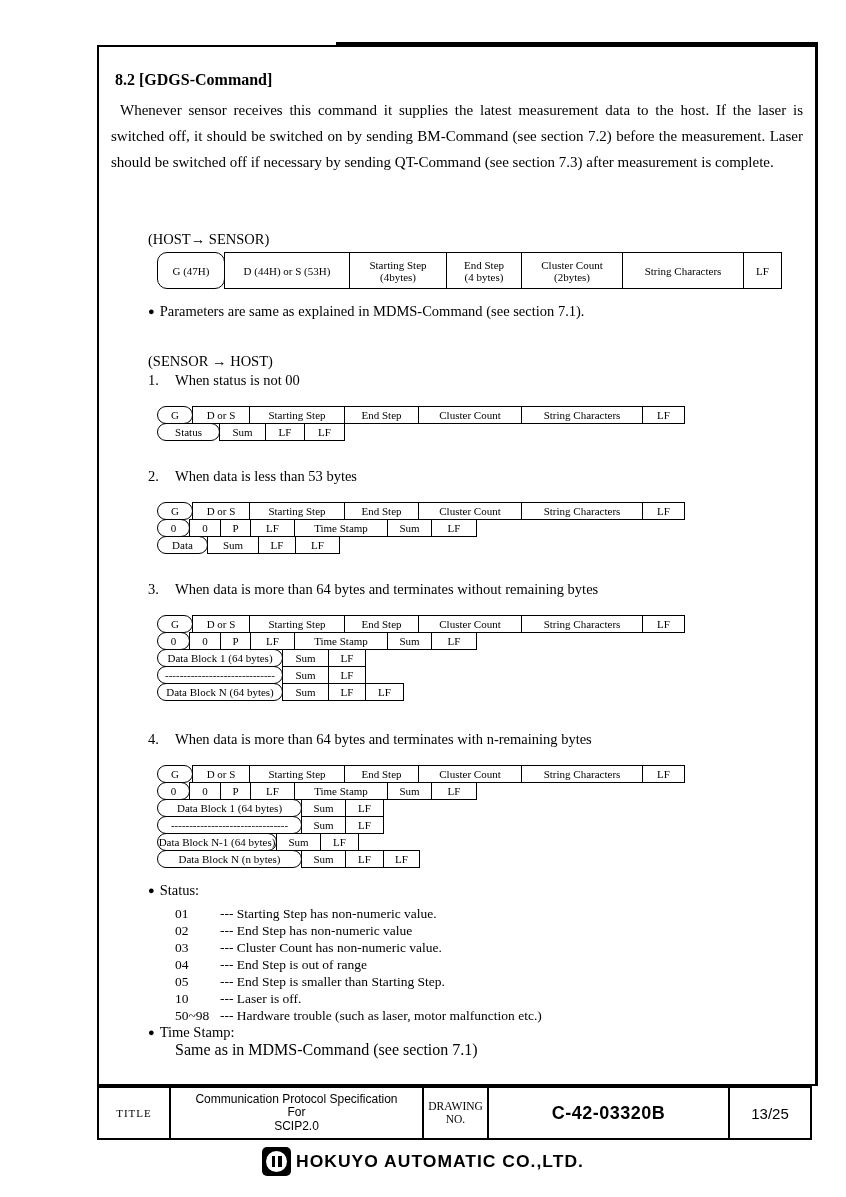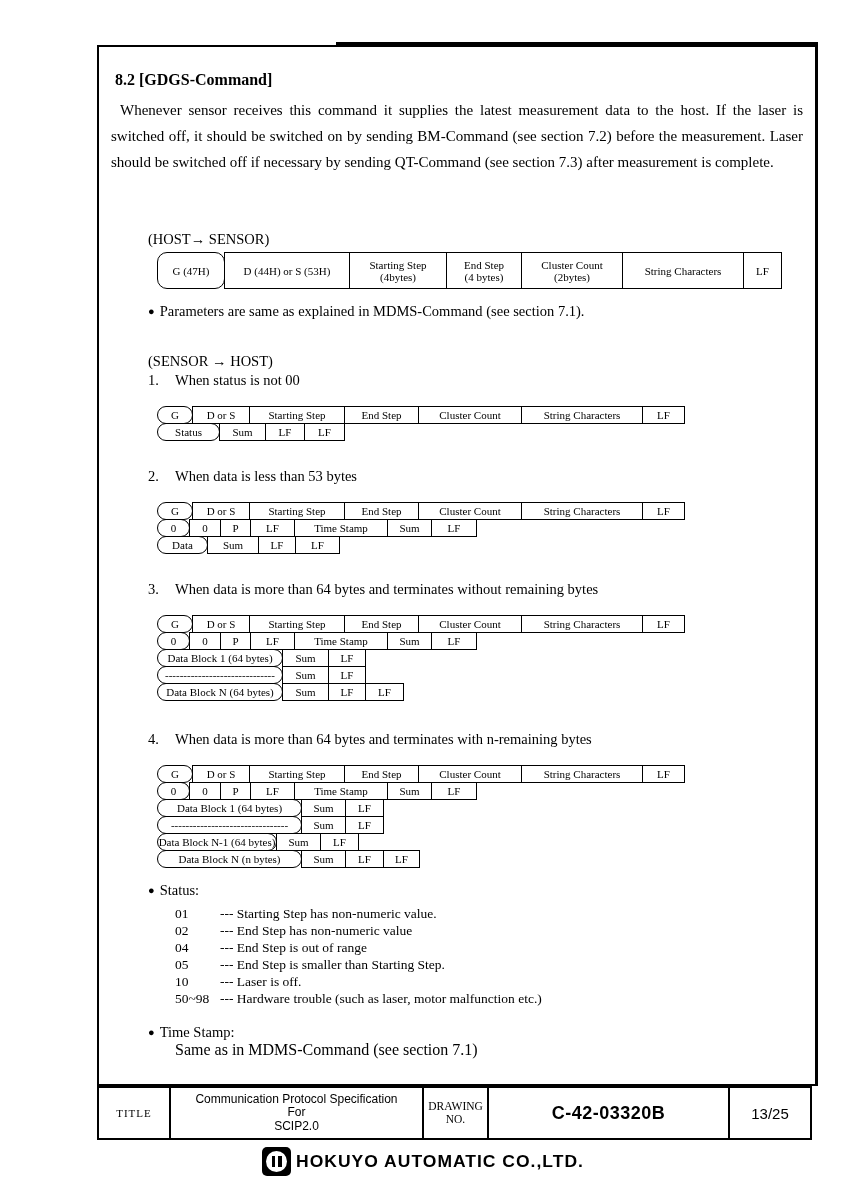--- a/index.html
+++ b/index.html
@@ -280,20 +280,24 @@
   <div class="abs status-list">
     <div class="st-item">
       <span class="st-code">01</span>
       <span>--- Starting Step has non-numeric value.</span>
     </div>
     <div class="st-item">
       <span class="st-code">02</span>
       <span>--- End Step has non-numeric value</span>
     </div>
     <div class="st-item">
+      <span class="st-code">03</span>
+      <span>--- Cluster Count has non-numeric value.</span>
+    </div>
+    <div class="st-item">
       <span class="st-code">04</span>
       <span>--- End Step is out of range</span>
     </div>
     <div class="st-item">
       <span class="st-code">05</span>
       <span>--- End Step is smaller than Starting Step.</span>
     </div>
     <div class="st-item">
       <span class="st-code">10</span>
       <span>--- Laser is off.</span>

